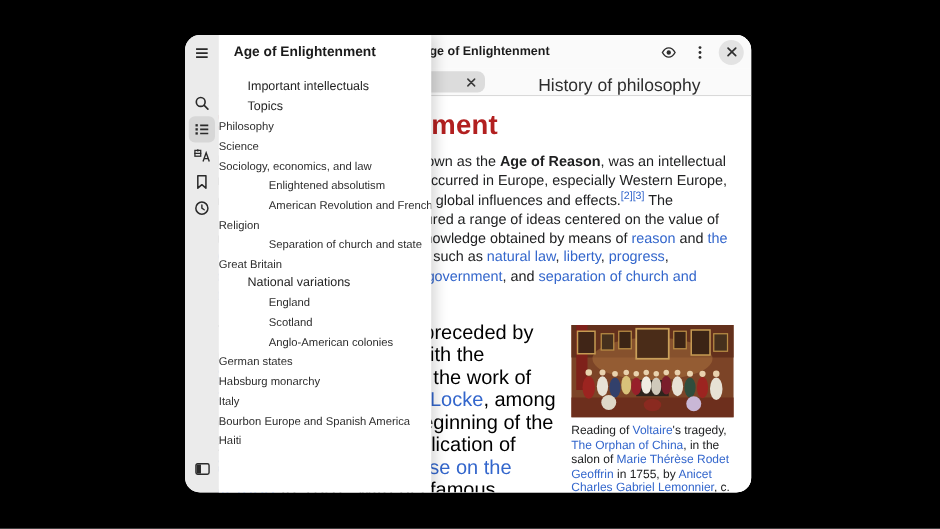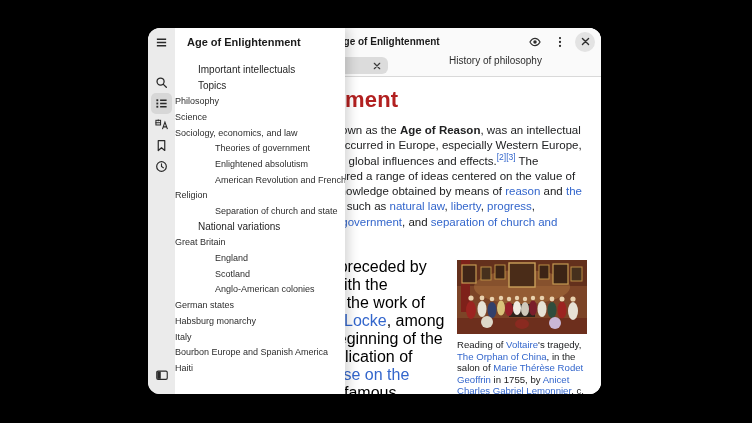--- a/index.html
+++ b/index.html
@@ -26,21 +26,21 @@
 
   
   .content{position:absolute;left:27px;top:0;right:0;bottom:0;background:#fff}
   .headerbar{position:absolute;top:0;left:0;right:0;height:27px;background:#fafafa}
   .header-title{position:absolute;left:0;right:0;top:0;height:27px;display:flex;align-items:center;justify-content:center;font-size:10px;font-weight:bold;color:#1b1b1b}
   .header-actions{position:absolute;right:6px;top:3.5px;display:flex;align-items:center;gap:5px;z-index:2}
   .icon-btn{width:20px;height:20px;border-radius:50%;display:flex;align-items:center;justify-content:center}
   .close-btn{background:#e3e3e3}
 
   .tabbar{position:absolute;top:27px;left:0;right:0;height:22px;background:#fafafa;border-bottom:1px solid #d9d9d9;display:flex;box-sizing:border-box}
-  .tab{flex:1;display:flex;align-items:flex-start;justify-content:center;font-size:10px;color:#2d2d2d;position:relative}
+  .tab{flex:1;display:flex;align-items:flex-end;justify-content:center;font-size:14px;color:#2d2d2d;position:relative}
   .tab.active{background:#dcdcdc;border-radius:6px;margin:2px}
   .tab-close{position:absolute;right:7px;top:50%;transform:translateY(-50%);display:flex}
 
   .article{position:absolute;top:49px;left:0;right:0;bottom:0;background:#fff;overflow:hidden}
   .article-inner{margin:10px 14px 0 -8px}
   h1.article-heading{font-size:22px;font-weight:600;color:#b22020;margin:4px 0 10px;letter-spacing:.2px}
   .article p{font-size:11.5px;line-height:15.3px;margin:0 0 13px;color:#202122}
   .lnk{color:#3366cc}
   sup{font-size:8.5px;line-height:0}
   .b{font-weight:bold}
@@ -162,27 +162,26 @@
   <div class="sidebar">
     <div class="sidebar-header">
       <span class="sidebar-title">Age of Enlightenment</span>
     </div>
     <div class="toc">
         <div class="toc-item lvl0">Important intellectuals</div>
         <div class="toc-item lvl0">Topics</div>
         <div class="toc-item lvl1">Philosophy</div>
         <div class="toc-item lvl1">Science</div>
         <div class="toc-item lvl1">Sociology, economics, and law</div>
-        <div class="toc-item lvl2">Theories of government</div>
         <div class="toc-item lvl2">Enlightened absolutism</div>
         <div class="toc-item lvl2">American Revolution and French Revolution</div>
         <div class="toc-item lvl1">Religion</div>
         <div class="toc-item lvl2">Separation of church and state</div>
+        <div class="toc-item lvl1">Great Britain</div>
         <div class="toc-item lvl0">National variations</div>
-        <div class="toc-item lvl1">Great Britain</div>
         <div class="toc-item lvl2">England</div>
         <div class="toc-item lvl2">Scotland</div>
         <div class="toc-item lvl2">Anglo-American colonies</div>
         <div class="toc-item lvl1">German states</div>
         <div class="toc-item lvl1">Habsburg monarchy</div>
         <div class="toc-item lvl1">Italy</div>
         <div class="toc-item lvl1">Bourbon Europe and Spanish America</div>
         <div class="toc-item lvl1">Haiti</div>
       </div>
   </div>

